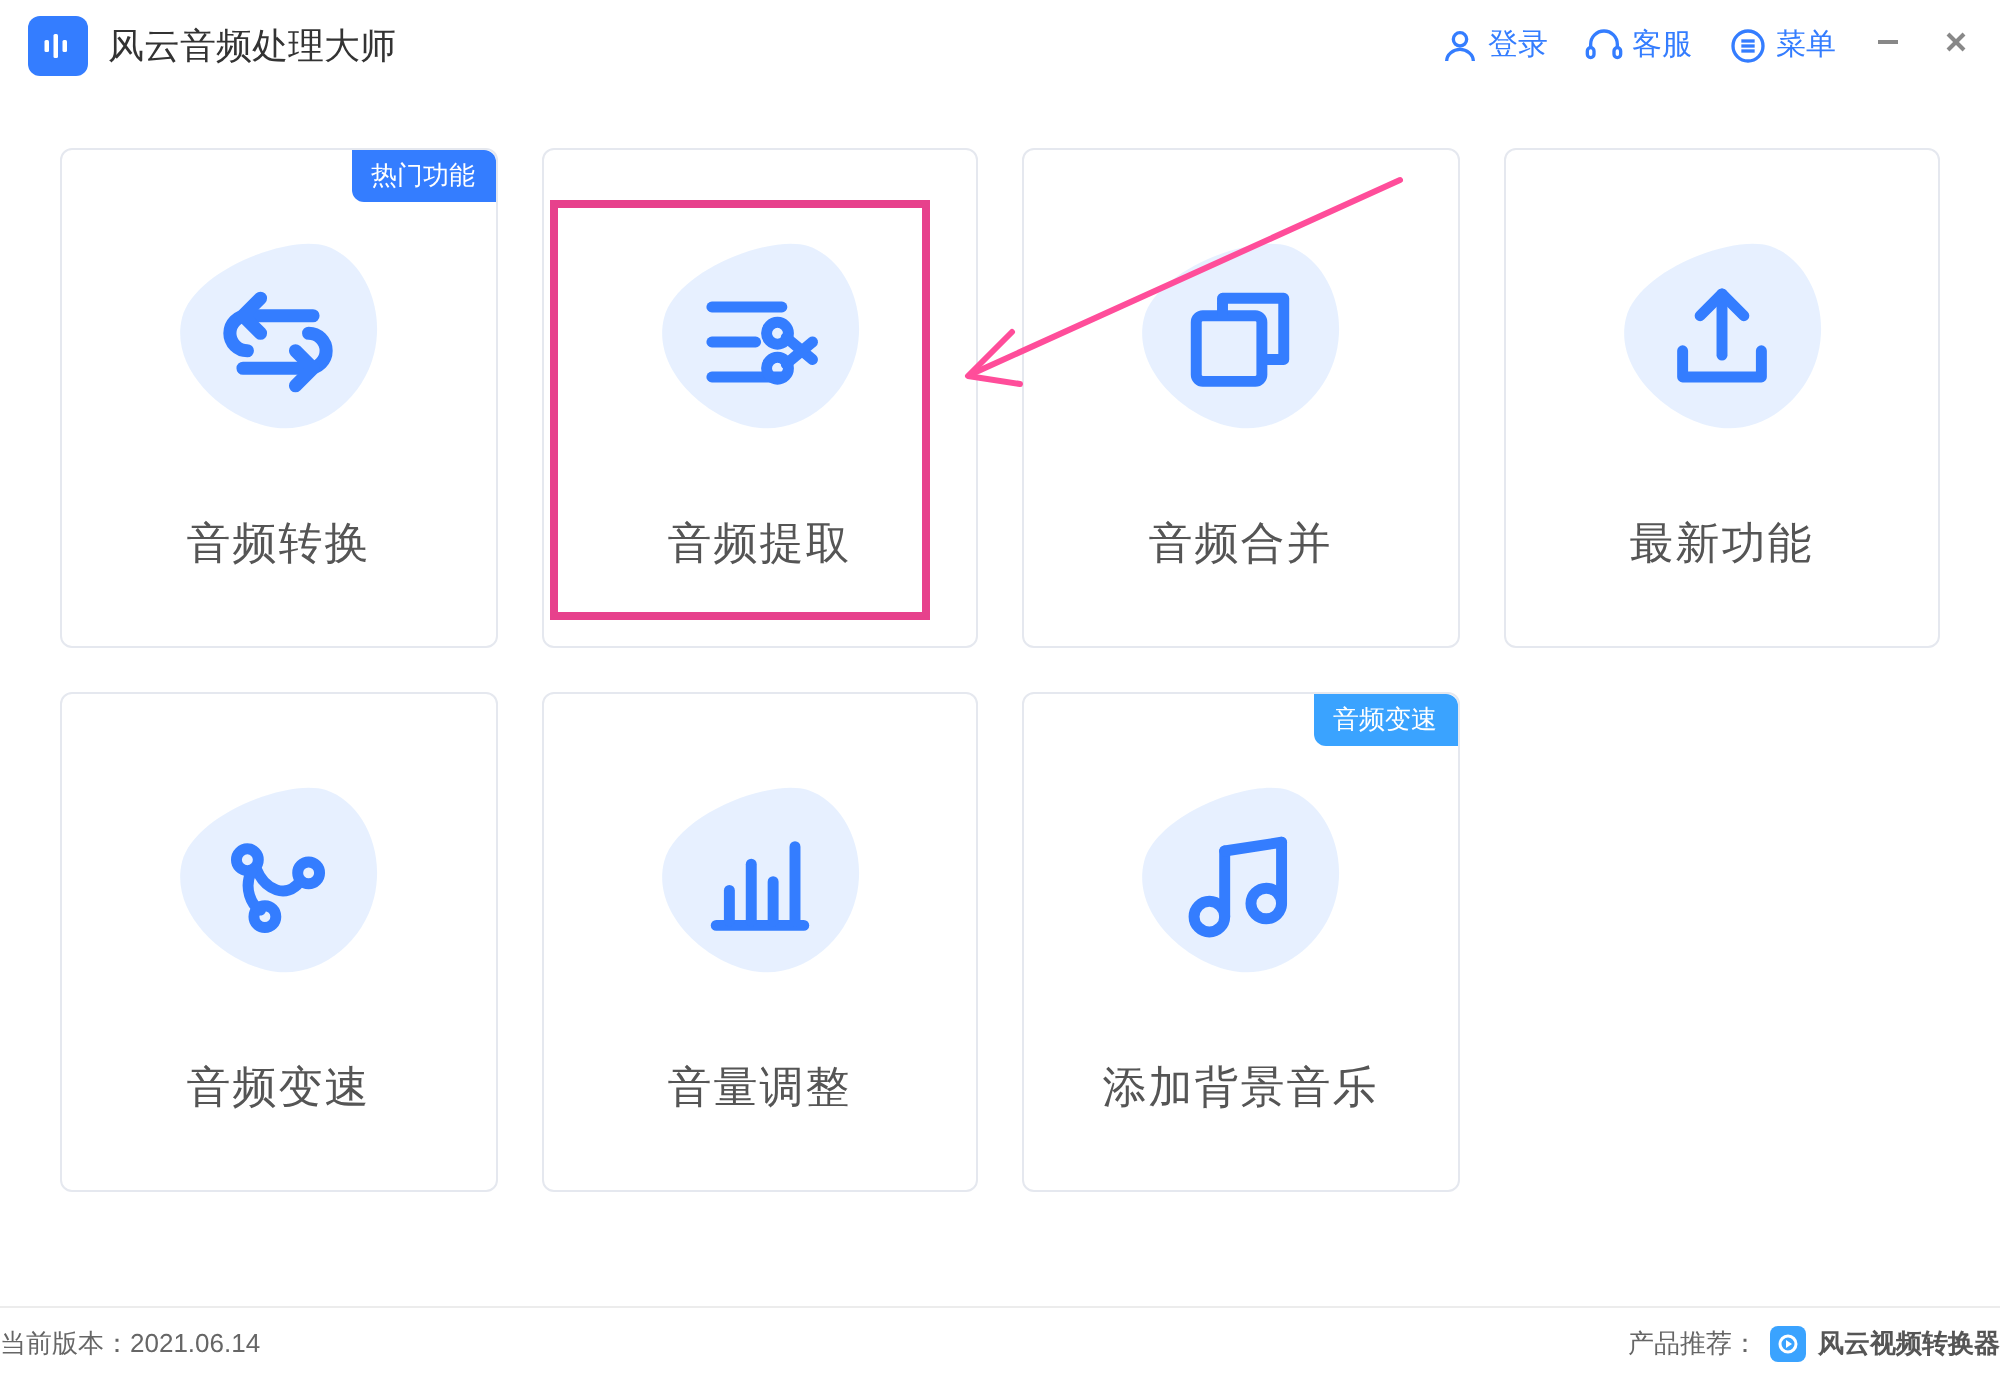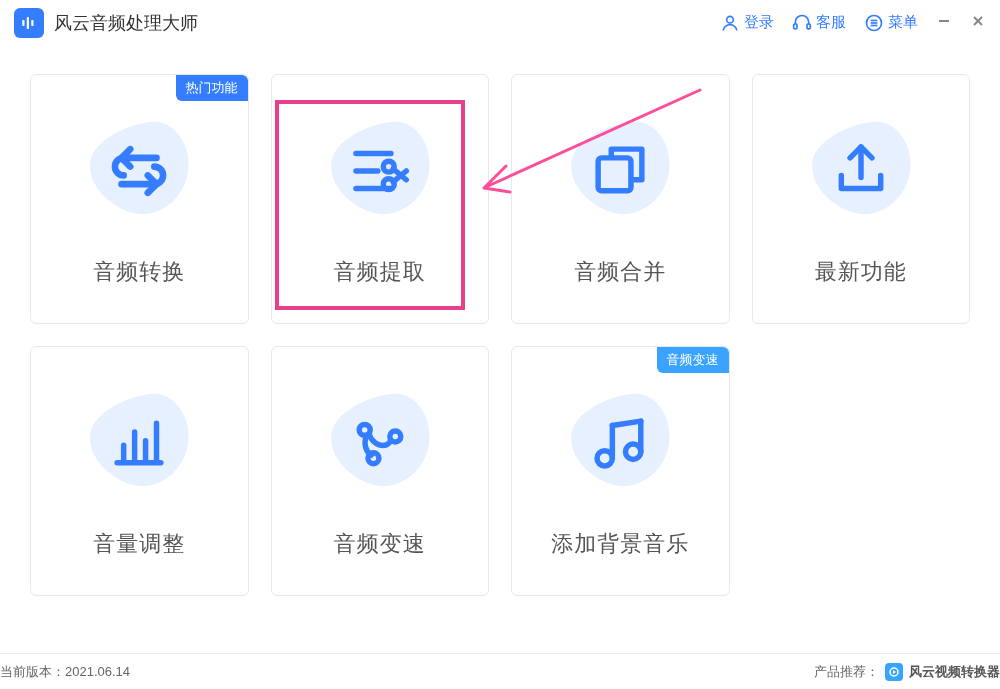--- a/index.html
+++ b/index.html
@@ -157,47 +157,47 @@
       <div class="card-label">最新功能</div>
     </div>
 
     <div class="card">
       <div class="card-icon-wrap">
         <svg class="blob" viewBox="0 0 100 100">
             <path d="M70 10c15 5 25 25 20 45s-25 35-45 30S5 60 10 40 55 5 70 10z"></path>
           </svg>
         <svg class="card-icon" viewBox="0 0 64 64">
             <g fill="none" stroke="#347dff" stroke-width="5" stroke-linecap="round">
+              <circle cx="18" cy="20" r="5"></circle>
+              <circle cx="46" cy="26" r="5"></circle>
+              <circle cx="26" cy="46" r="5"></circle>
+              <path d="M22 24c4 10 14 14 20 6"></path>
+              <path d="M20 25c-4 8 0 16 4 18"></path>
+            </g>
+          </svg>
+      </div>
+      <div class="card-label">音频变速</div>
+    </div>
+
+    <div class="card">
+      <div class="card-icon-wrap">
+        <svg class="blob" viewBox="0 0 100 100">
+            <path d="M70 10c15 5 25 25 20 45s-25 35-45 30S5 60 10 40 55 5 70 10z"></path>
+          </svg>
+        <svg class="card-icon" viewBox="0 0 64 64">
+            <g fill="none" stroke="#347dff" stroke-width="5" stroke-linecap="round">
               <line x1="12" y1="50" x2="52" y2="50"></line>
               <line x1="18" y1="48" x2="18" y2="34"></line>
               <line x1="28" y1="48" x2="28" y2="22"></line>
               <line x1="38" y1="48" x2="38" y2="30"></line>
               <line x1="48" y1="48" x2="48" y2="14"></line>
             </g>
           </svg>
       </div>
       <div class="card-label">音量调整</div>
-    </div>
-
-    <div class="card">
-      <div class="card-icon-wrap">
-        <svg class="blob" viewBox="0 0 100 100">
-            <path d="M70 10c15 5 25 25 20 45s-25 35-45 30S5 60 10 40 55 5 70 10z"></path>
-          </svg>
-        <svg class="card-icon" viewBox="0 0 64 64">
-            <g fill="none" stroke="#347dff" stroke-width="5" stroke-linecap="round">
-              <circle cx="18" cy="20" r="5"></circle>
-              <circle cx="46" cy="26" r="5"></circle>
-              <circle cx="26" cy="46" r="5"></circle>
-              <path d="M22 24c4 10 14 14 20 6"></path>
-              <path d="M20 25c-4 8 0 16 4 18"></path>
-            </g>
-          </svg>
-      </div>
-      <div class="card-label">音频变速</div>
     </div>
 
 
     <div class="card">
       <div class="badge badge-new">音频变速</div>
       <div class="card-icon-wrap">
         <svg class="blob" viewBox="0 0 100 100">
             <path d="M70 10c15 5 25 25 20 45s-25 35-45 30S5 60 10 40 55 5 70 10z"></path>
           </svg>
         <svg class="card-icon" viewBox="0 0 64 64">

